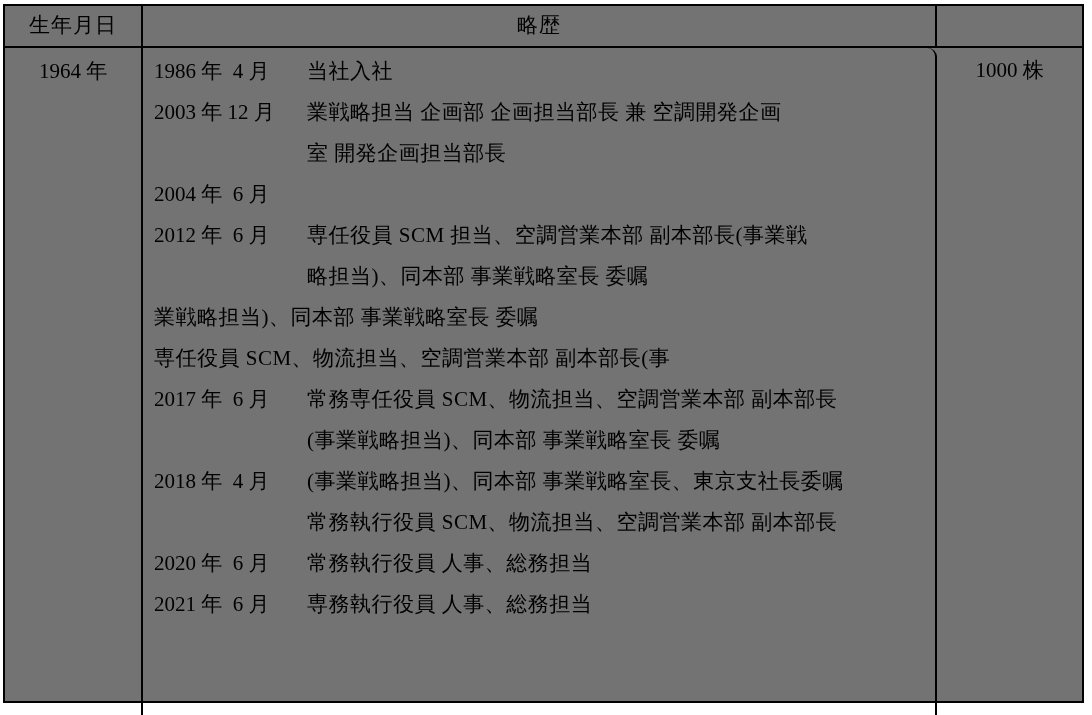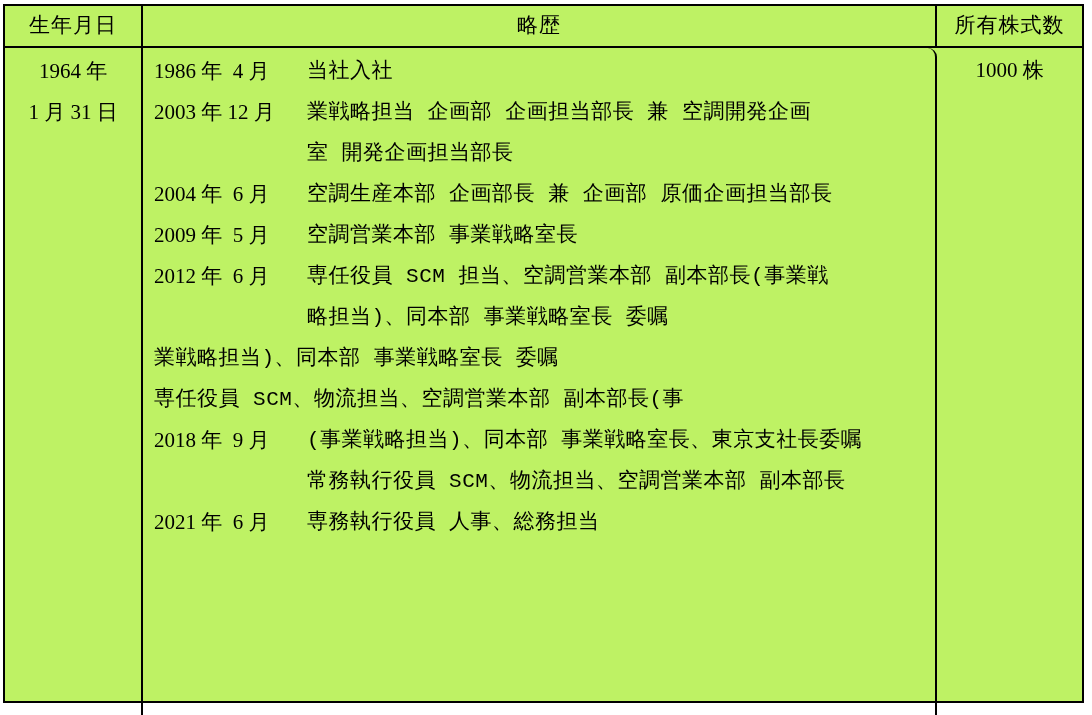--- a/index.html
+++ b/index.html
@@ -16,21 +16,21 @@
     overflow: hidden;
   }
   .bio-table {
     position: absolute;
     left: 3px;
     top: 4px;
     width: 1081px;
     height: 699px;
     border: 2px solid #000000;
     box-sizing: border-box;
-    background: #bef264;
+    background: #737373;
   }
   .thead {
     display: flex;
     height: 42px;
     border-bottom: 2px solid #000000;
     box-sizing: border-box;
   }
   .tbody {
     display: flex;
     height: 682px;
@@ -64,21 +64,21 @@
     border-radius: 9px;
   }
   .entry { display: flex; }
   .entry .date {
     width: 153px;
     flex: 0 0 153px;
     font-size: 21px;
     line-height: 41px;
     white-space: pre;
   }
-  .entry .desc { flex: 1; font-family: Liberation Mono, monospace; }
+  .entry .desc { flex: 1; }
   .entry .desc .line {
     font-size: 21px;
     line-height: 41px;
     white-space: pre;
     letter-spacing: 0.5px;
   }
   .shares-cell {
     text-align: center;
     padding-top: 2px;
     border-radius: 14px;
@@ -89,71 +89,73 @@
     white-space: pre;
   }
 </style>
 </head>
 <body>
 
 <div class="bio-table">
   <div class="thead">
     <div class="th col1">生年月日</div>
     <div class="th col2">略歴</div>
-    <div class="th col3">所有株式数</div>
   </div>
   <div class="tbody">
     <div class="td col1 birth-cell">
       <div class="line">1964 年</div>
-      <div class="line">1 月 31 日</div>
     </div>
     <div class="td col2 career-cell" id="career-list">
         <div class="entry">
           <div class="date">1986 年  4 月</div>
           <div class="desc">
             <div class="line">当社入社</div>
           </div>
         </div>
         <div class="entry">
           <div class="date">2003 年 12 月</div>
           <div class="desc">
             <div class="line">業戦略担当 企画部 企画担当部長 兼 空調開発企画</div>
             <div class="line">室 開発企画担当部長</div>
           </div>
         </div>
         <div class="entry">
           <div class="date">2004 年  6 月</div>
-          <div class="desc">
-            <div class="line">空調生産本部 企画部長 兼 企画部 原価企画担当部長</div>
-          </div>
-        </div>
-        <div class="entry">
-          <div class="date">2009 年  5 月</div>
-          <div class="desc">
-            <div class="line">空調営業本部 事業戦略室長</div>
-          </div>
         </div>
         <div class="entry">
           <div class="date">2012 年  6 月</div>
           <div class="desc">
             <div class="line">専任役員 SCM 担当、空調営業本部 副本部長(事業戦</div>
             <div class="line">略担当)、同本部 事業戦略室長 委嘱</div>
           </div>
         </div>
         <div class="entry">
           <div class="desc">
             <div class="line">業戦略担当)、同本部 事業戦略室長 委嘱</div>
             <div class="line">専任役員 SCM、物流担当、空調営業本部 副本部長(事</div>
           </div>
         </div>
         <div class="entry">
-          <div class="date">2018 年  9 月</div>
+          <div class="date">2017 年  6 月</div>
+          <div class="desc">
+            <div class="line">常務専任役員 SCM、物流担当、空調営業本部 副本部長</div>
+            <div class="line">(事業戦略担当)、同本部 事業戦略室長 委嘱</div>
+          </div>
+        </div>
+        <div class="entry">
+          <div class="date">2018 年  4 月</div>
           <div class="desc">
             <div class="line">(事業戦略担当)、同本部 事業戦略室長、東京支社長委嘱</div>
             <div class="line">常務執行役員 SCM、物流担当、空調営業本部 副本部長</div>
+          </div>
+        </div>
+        <div class="entry">
+          <div class="date">2020 年  6 月</div>
+          <div class="desc">
+            <div class="line">常務執行役員 人事、総務担当</div>
           </div>
         </div>
         <div class="entry">
           <div class="date">2021 年  6 月</div>
           <div class="desc">
             <div class="line">専務執行役員 人事、総務担当</div>
           </div>
         </div>
       </div>
     <div class="td col3 shares-cell">

